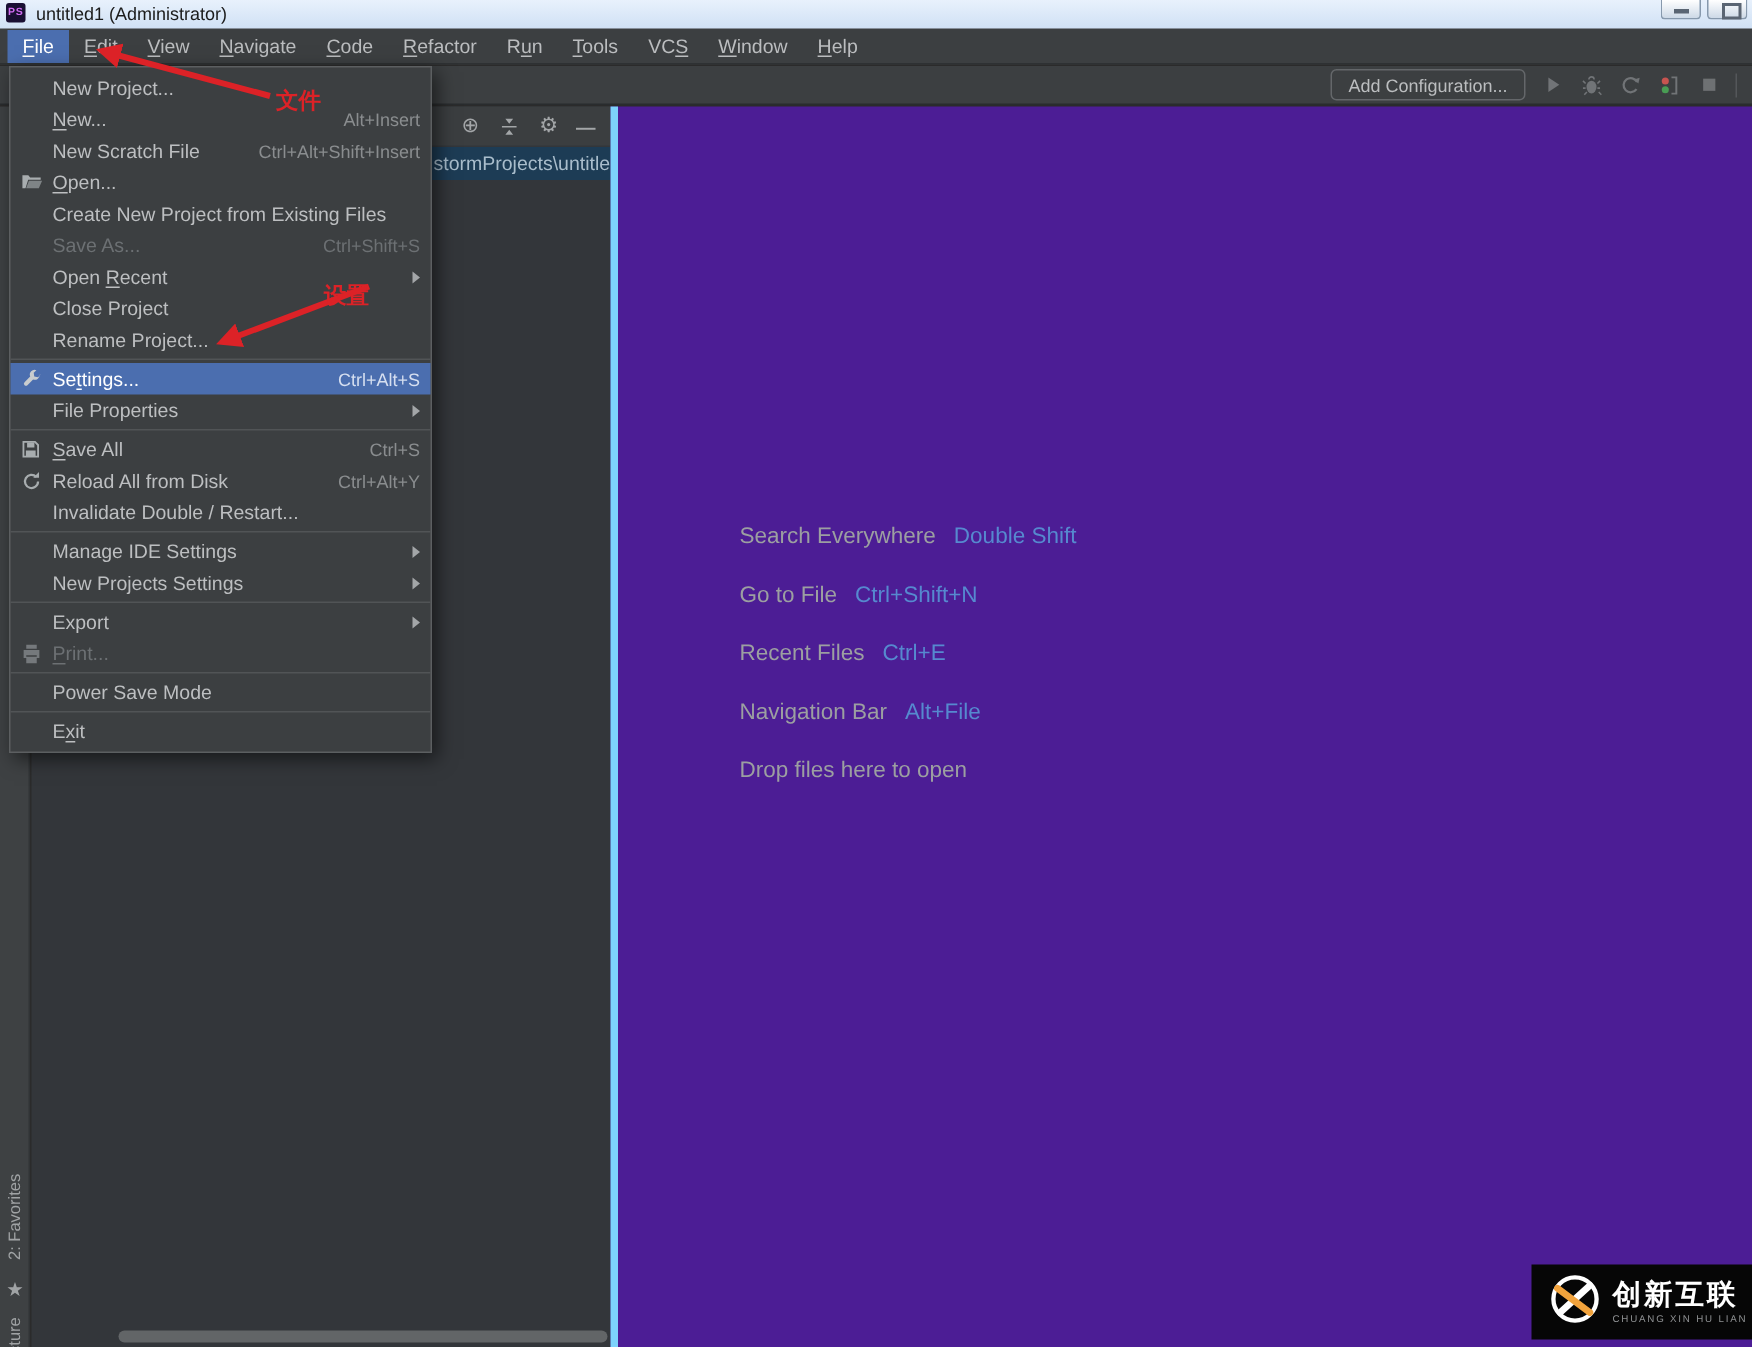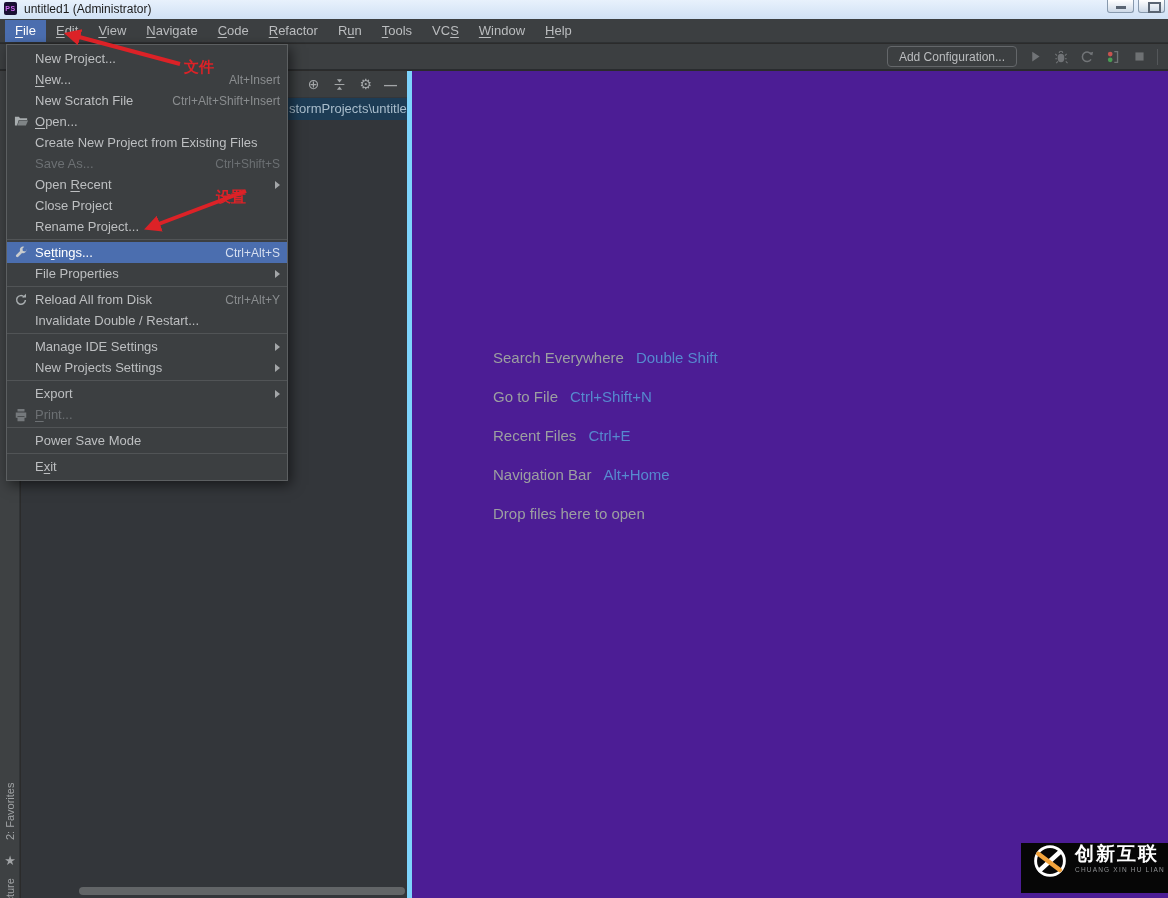--- a/index.html
+++ b/index.html
@@ -61,21 +61,21 @@
   
   .editor{position:absolute;left:407px;top:71px;right:0;bottom:0;background:#4c1d95;
     border-left:5px solid #7dd3fc;}
   .hints{position:absolute;left:81px;top:278px;}
   .hint-line{height:39px;font-size:15px;white-space:nowrap;}
   .hint-label{color:#9c9fa1;}
   .hint-key{color:#5689cf;margin-left:12px;}
 
   
   .logo-box{position:absolute;right:0;bottom:5px;width:147px;height:50px;background:#060606;
-    display:flex;padding-left:11px;gap:7px;z-index:5;}
+    display:flex;align-items:center;padding-left:11px;gap:7px;z-index:5;}
   .logo-texts{display:flex;flex-direction:column;line-height:1.1;}
   .logo-cn{font-size:19px;color:#ffffff;font-weight:bold;letter-spacing:2px;
     font-family:"DejaVu Sans",sans-serif;}
   .logo-en{font-size:6.5px;color:#8f9193;letter-spacing:1.2px;margin-top:2px;}
 
   
   .popup{position:absolute;left:6px;top:44px;width:282px;background:#3c3f41;
     border:1px solid #5c5f61;box-shadow:3px 4px 12px rgba(0,0,0,.55);z-index:40;padding:3px 0;}
   .mi{height:21px;display:flex;align-items:center;padding:0 7px;font-size:13px;color:#bdbfc1;cursor:default;justify-content:flex-end;}
   .mi .ic{width:21px;flex:0 0 21px;display:flex;align-items:center;}
@@ -178,21 +178,21 @@
   </div>
   <div class="pp-row">stormProjects\untitle</div>
   <div class="pp-scroll"></div>
 </div>
 
 <div class="editor">
   <div class="hints" id="hints">
       <div class="hint-line"><span class="hint-label">Search Everywhere</span><span class="hint-key">Double Shift</span></div>
       <div class="hint-line"><span class="hint-label">Go to File</span><span class="hint-key">Ctrl+Shift+N</span></div>
       <div class="hint-line"><span class="hint-label">Recent Files</span><span class="hint-key">Ctrl+E</span></div>
-      <div class="hint-line"><span class="hint-label">Navigation Bar</span><span class="hint-key">Alt+Home</span></div>
+      <div class="hint-line"><span class="hint-label">Navigation Bar</span><span class="hint-key">Alt+File</span></div>
       <div class="hint-line"><span class="hint-label">Drop files here to open</span></div>
     </div>
 </div>
 
 <div class="logo-box">
   <span id="cx-logo"><svg viewBox="0 0 40 40" width="36" height="36">
         <circle cx="20" cy="20" r="16" fill="none" stroke="#ffffff" stroke-width="3.2"></circle>
         <path d="M31 10 L9 30" stroke="#ffffff" stroke-width="5" stroke-linecap="round"></path>
         <path d="M7 12 L31 30" stroke="#f2a33c" stroke-width="5" stroke-linecap="round"></path>
       </svg></span>
@@ -257,20 +257,30 @@
       </span>
       <span class="lbl">Se<span class="mn">t</span>tings...</span>
       <span class="sc">Ctrl+Alt+S</span>
     </div>
     <div class="mi">
       <span class="ic"></span>
       <span class="lbl">File Properties</span>
       <span class="sub"></span>
     </div>
     <div class="msep"></div>
+    <div class="mi">
+      <span class="ic">
+        <svg viewBox="0 0 16 16" width="13" height="13">
+          <path fill="none" stroke="#a8adaf" stroke-width="1.5" d="M2 2h9.5L14 4.5V14H2z"></path>
+          <path fill="#a8adaf" d="M5 2.5h6v4H5zM4 9h8v4.6H4z"></path>
+        </svg>
+      </span>
+      <span class="lbl"><span class="mn">S</span>ave All</span>
+      <span class="sc">Ctrl+S</span>
+    </div>
     <div class="mi">
       <span class="ic">
         <svg viewBox="0 0 16 16" width="14" height="14">
           <path fill="none" stroke="#a8adaf" stroke-width="1.7" d="M13 8a5 5 0 1 1-1.4-3.5"></path>
           <path fill="#a8adaf" d="M13.7.8v4.4H9.3z"></path>
         </svg>
       </span>
       <span class="lbl">Reload All from Disk</span>
       <span class="sc">Ctrl+Alt+Y</span>
     </div>

